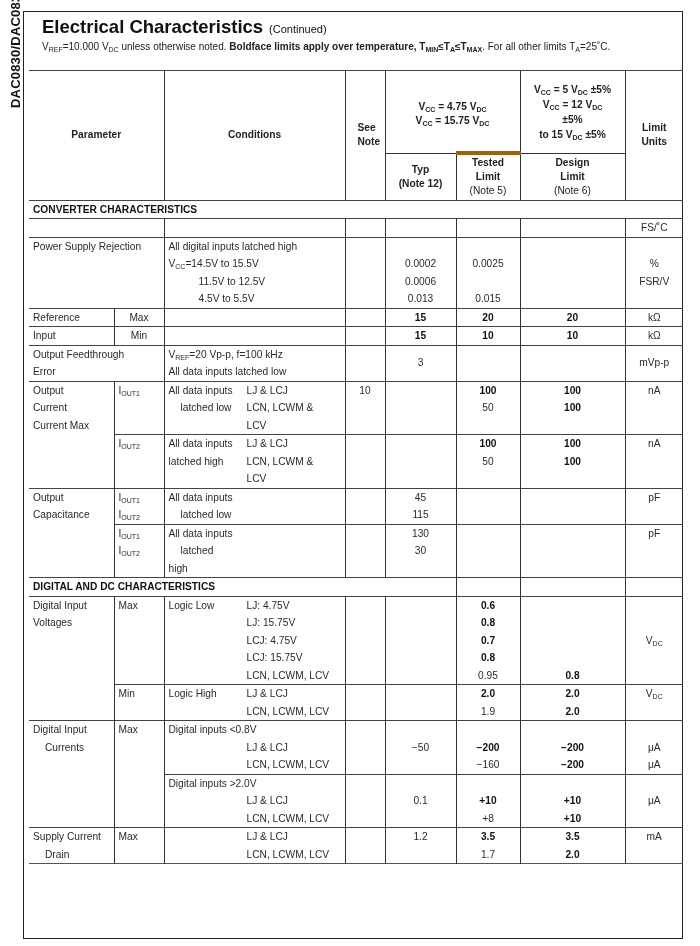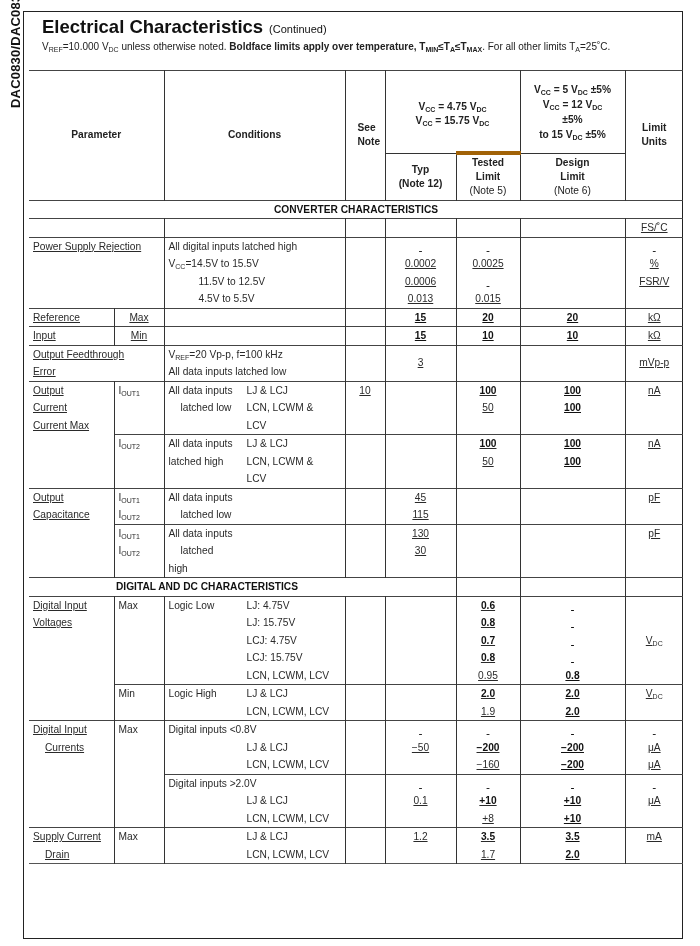--- a/index.html
+++ b/index.html
@@ -13,24 +13,24 @@
   .title { position:absolute; left:42px; top:16px; font-size:18.5px; font-weight:bold; color:#111; }
   .title .cont { font-size:11px; font-weight:normal; margin-left:6px; }
   .subtitle { position:absolute; left:42px; top:41px; width:630px; font-size:10px; line-height:11px; color:#222; }
   sub { font-size:7px; vertical-align:-2px; line-height:0; }
   table.spec { position:absolute; left:29px; top:70px; width:654px;
       border-collapse:collapse; table-layout:fixed; font-size:10.2px; color:#2a2a2a; }
   table.spec td, table.spec th { border-left:1px solid #333; border-right:1px solid #333;
       padding:0 4px; vertical-align:top; line-height:17.5px; }
   table.spec tr.hline td, table.spec tr.hline th { border-top:1.5px solid #444; }
   table.spec th { font-weight:bold; text-align:center; vertical-align:middle; line-height:14px; font-size:10.2px; color:#222; }
-  .c { text-align:center;text-decoration:underline; }
+  .c { text-align:center; }
   .b { font-weight:bold; color:#111; }
-  td.section { font-weight:bold; color:#111; border-left:none !important; border-right:none !important; padding-left:4px;text-align:center; }
-  td.first { border-left:none !important;text-decoration:underline; }
+  td.section { font-weight:bold; color:#111; border-left:none !important; border-right:none !important; padding-left:4px; }
+  td.first { border-left:none !important; }
   td.last, th.last { border-right:none !important; }
   .cond2 { display:flex; }
   .cond2 .l { width:78px; flex:none; }
   .cond2 .r { flex:1; }
 </style>
 </head>
 <body>
 
 <div class="side-label">DAC0830/DAC0832</div>
 <div class="frame"></div>

